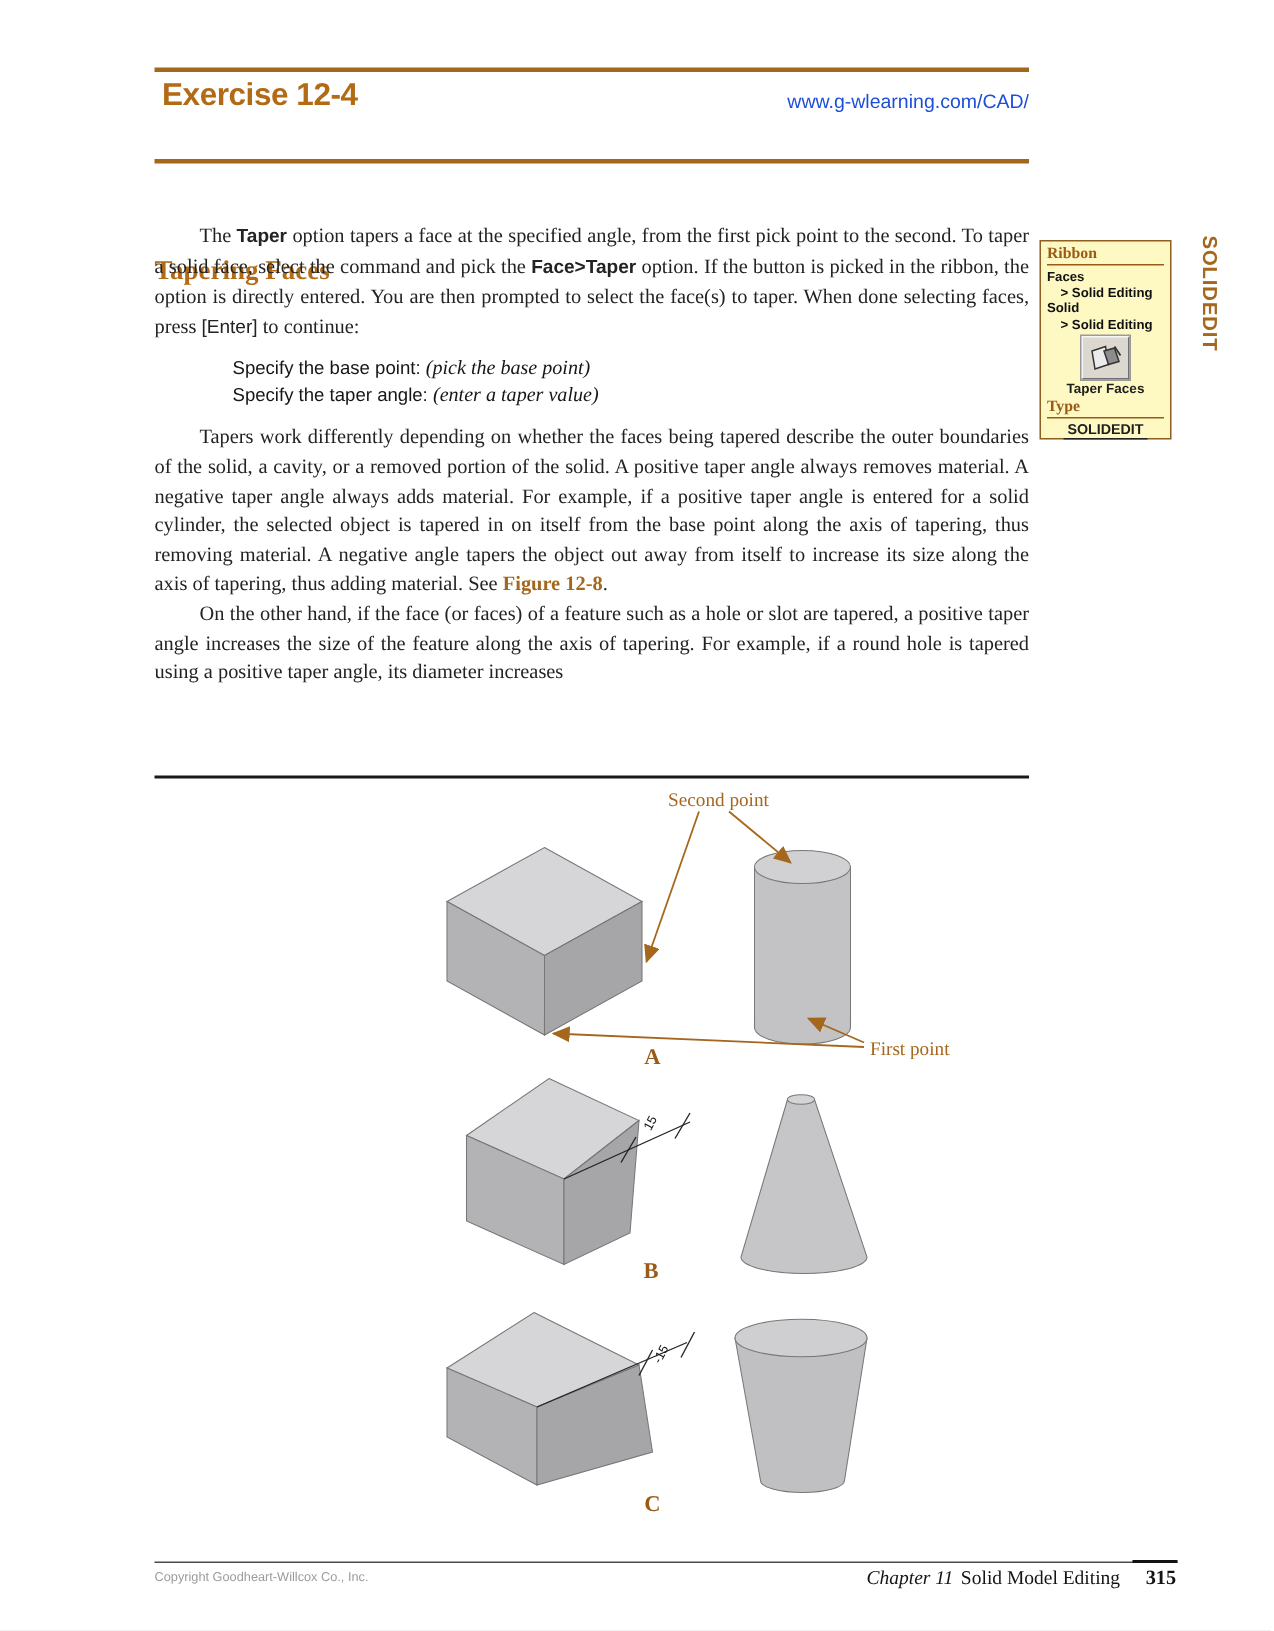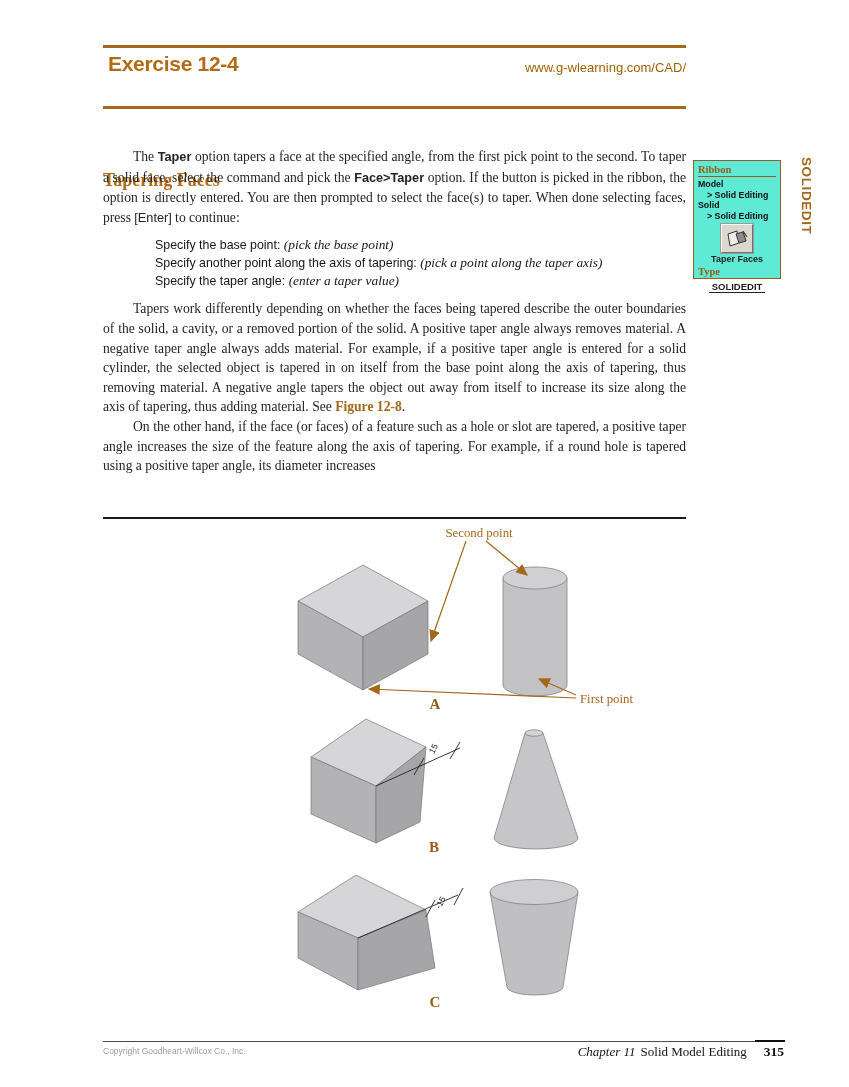--- a/index.html
+++ b/index.html
@@ -2,36 +2,36 @@
 <html><head>
 <meta charset="utf-8">
 <style>
   html,body{margin:0;padding:0;background:#e8e8e8;}
   .page{position:relative;width:849px;height:1087px;background:#ffffff;overflow:hidden;
         font-family:"Liberation Serif",serif;color:#1e1e1e;margin:0 auto;}
   .abs{position:absolute;}
   .rule-accent{background:#A5671C;height:3px;}
   .ex-title{font-family:"Liberation Sans",sans-serif;font-weight:bold;font-size:21px;
             color:#B26A15;letter-spacing:-0.3px;}
-  .ex-url{font-family:"Liberation Sans",sans-serif;font-size:13px;color:#a16207;}
+  .ex-url{font-family:"Liberation Sans",sans-serif;font-size:13px;color:#1d4ed8;}
   .ex-sub{font-size:14.5px;color:#1e1e1e;}
   .section-title{font-weight:bold;font-size:18px;color:#B26A15;}
   .flow{width:583px;}
   .bodytext{font-size:13.6px;line-height:19.6px;text-align:justify;color:#232323;margin:0;}
   .indent{text-indent:30px;}
   .bsans{font-family:"Liberation Sans",sans-serif;font-weight:bold;font-size:12.7px;}
   .rsans{font-family:"Liberation Sans",sans-serif;font-size:12.7px;}
   .fig-ref{font-weight:bold;color:#A5671C;}
   .cmd-block{margin:8px 0 9px 52px;}
   .cmd-line{font-family:"Liberation Sans",sans-serif;font-size:12.4px;line-height:17px;color:#161616;}
   .cmd-hint{font-family:"Liberation Serif",serif;font-style:italic;font-size:13.4px;}
   .fig-rule{background:#1a1a1a;height:2px;}
   .fig-caption{width:124px;font-size:13px;line-height:17px;color:#2a2a2a;}
   .fig-label{font-weight:bold;color:#A5671C;}
-  .ribbon-box{left:693px;top:160px;width:88px;height:119px;background:#5eead4;
+  .ribbon-box{left:693px;top:160px;width:88px;height:133px;background:#fef9c3;
               border:1.6px solid #8F5E20;box-sizing:border-box;padding:3px 4px;}
   .rb-header{font-family:"Liberation Serif",serif;font-weight:bold;font-size:10.5px;color:#9A5B16;
              border-bottom:1.4px solid #9A5B16;padding-bottom:1px;margin-bottom:2px;}
   .rb-nav{font-family:"Liberation Sans",sans-serif;font-weight:bold;font-size:8.8px;
           line-height:10.5px;color:#111;}
   .rb-ind{padding-left:9px;}
   .rb-icon-btn{width:30px;height:27px;margin:3px auto 1px auto;background:#DCD8D0;
                border-top:1px solid #f6f6f6;border-left:1px solid #f6f6f6;
                border-right:1px solid #6f6f6f;border-bottom:1px solid #6f6f6f;
                outline:1px solid #9a9a9a;display:flex;align-items:center;justify-content:center;}
@@ -68,21 +68,20 @@
   <div class="abs ex-url" style="left:103px;top:60px;width:583px;text-align:right;">www.g-wlearning.com/CAD/</div>
   <div class="abs rule-accent" style="left:103px;top:106px;width:583px;"></div>
 
   <div class="abs section-title" style="left:103px;top:135px;margin-top:35px;">Tapering Faces</div>
 
   <div class="abs flow" style="left:103px;top:147px;">
     <p class="bodytext indent"><span>The </span><span class="bsans">Taper</span><span> option tapers a face at the specified angle, from the first pick point to the second. To taper a solid face, select the command and pick the </span><span class="bsans">Face</span><span class="bsans">&gt;</span><span class="bsans">Taper</span><span> option. If the button is picked in the ribbon, the option is directly entered. You are then prompted to select the face(s) to taper. When done selecting faces, press </span><span class="rsans">[Enter]</span><span> to continue:</span></p>
 
     <div class="cmd-block">
       <div class="cmd-line"><span>Specify the base point: </span><span class="cmd-hint">(pick the base point)</span></div>
-      <div class="cmd-line"><span>Specify another point along the axis of tapering: </span><span class="cmd-hint">(pick a point along the taper axis)</span></div>
       <div class="cmd-line"><span>Specify the taper angle: </span><span class="cmd-hint">(enter a taper value)</span></div>
     </div>
 
     <p class="bodytext indent"><span>Tapers work differently depending on whether the faces being tapered describe the outer boundaries of the solid, a cavity, or a removed portion of the solid. A positive taper angle always removes material. A negative taper angle always adds material. For example, if a positive taper angle is entered for a solid cylinder, the selected object is tapered in on itself from the base point along the axis of tapering, thus removing material. A negative angle tapers the object out away from itself to increase its size along the axis of tapering, thus adding material. See </span><span class="fig-ref">Figure 12-8</span><span>.</span></p>
 
     <p class="bodytext indent">On the other hand, if the face (or faces) of a feature such as a hole or slot are tapered, a positive taper angle increases the size of the feature along the axis of tapering. For example, if a round hole is tapered using a positive taper angle, its diameter increases</p>
   </div>
 
   <div class="abs fig-rule" style="left:103px;top:517px;width:583px;"></div>
 
@@ -130,21 +129,21 @@
       <line class="dim" x1="186" y1="385" x2="195" y2="368"></line>
       <text class="dim-text" x="175" y="384" transform="rotate(-62 175 384)" text-anchor="middle">-15</text>
       <path class="edge" d="M222,372 L239,467 A28,8 0 0 0 295,467 L310,372 Z" fill="#c0c0c3"></path>
       <ellipse class="edge" cx="266" cy="372" rx="44" ry="12.5" fill="#cfcfd2"></ellipse>
       <text class="part-label" x="167" y="487" text-anchor="middle">C</text>
     </g>
   </svg>
 
   <div class="abs ribbon-box">
     <div class="rb-header">Ribbon</div>
-    <div class="rb-nav">Model</div>
+    <div class="rb-nav">Faces</div>
     <div class="rb-nav rb-ind">&gt; Solid Editing</div>
     <div class="rb-nav">Solid</div>
     <div class="rb-nav rb-ind">&gt; Solid Editing</div>
     <div class="rb-icon-btn">
       <svg width="26" height="24" viewBox="0 0 26 24">
         <path d="M4 7 L13 4 L15 16 L6 19 Z" fill="#ececec" stroke="#333" stroke-width="1"></path>
         <path d="M12 7 L19 5 L22 14 L15 16 Z" fill="#8c8c8e" stroke="#333" stroke-width="1"></path>
         <path d="M19 4 L23 10" stroke="#333" stroke-width="1.2" fill="none"></path>
       </svg>
     </div>

